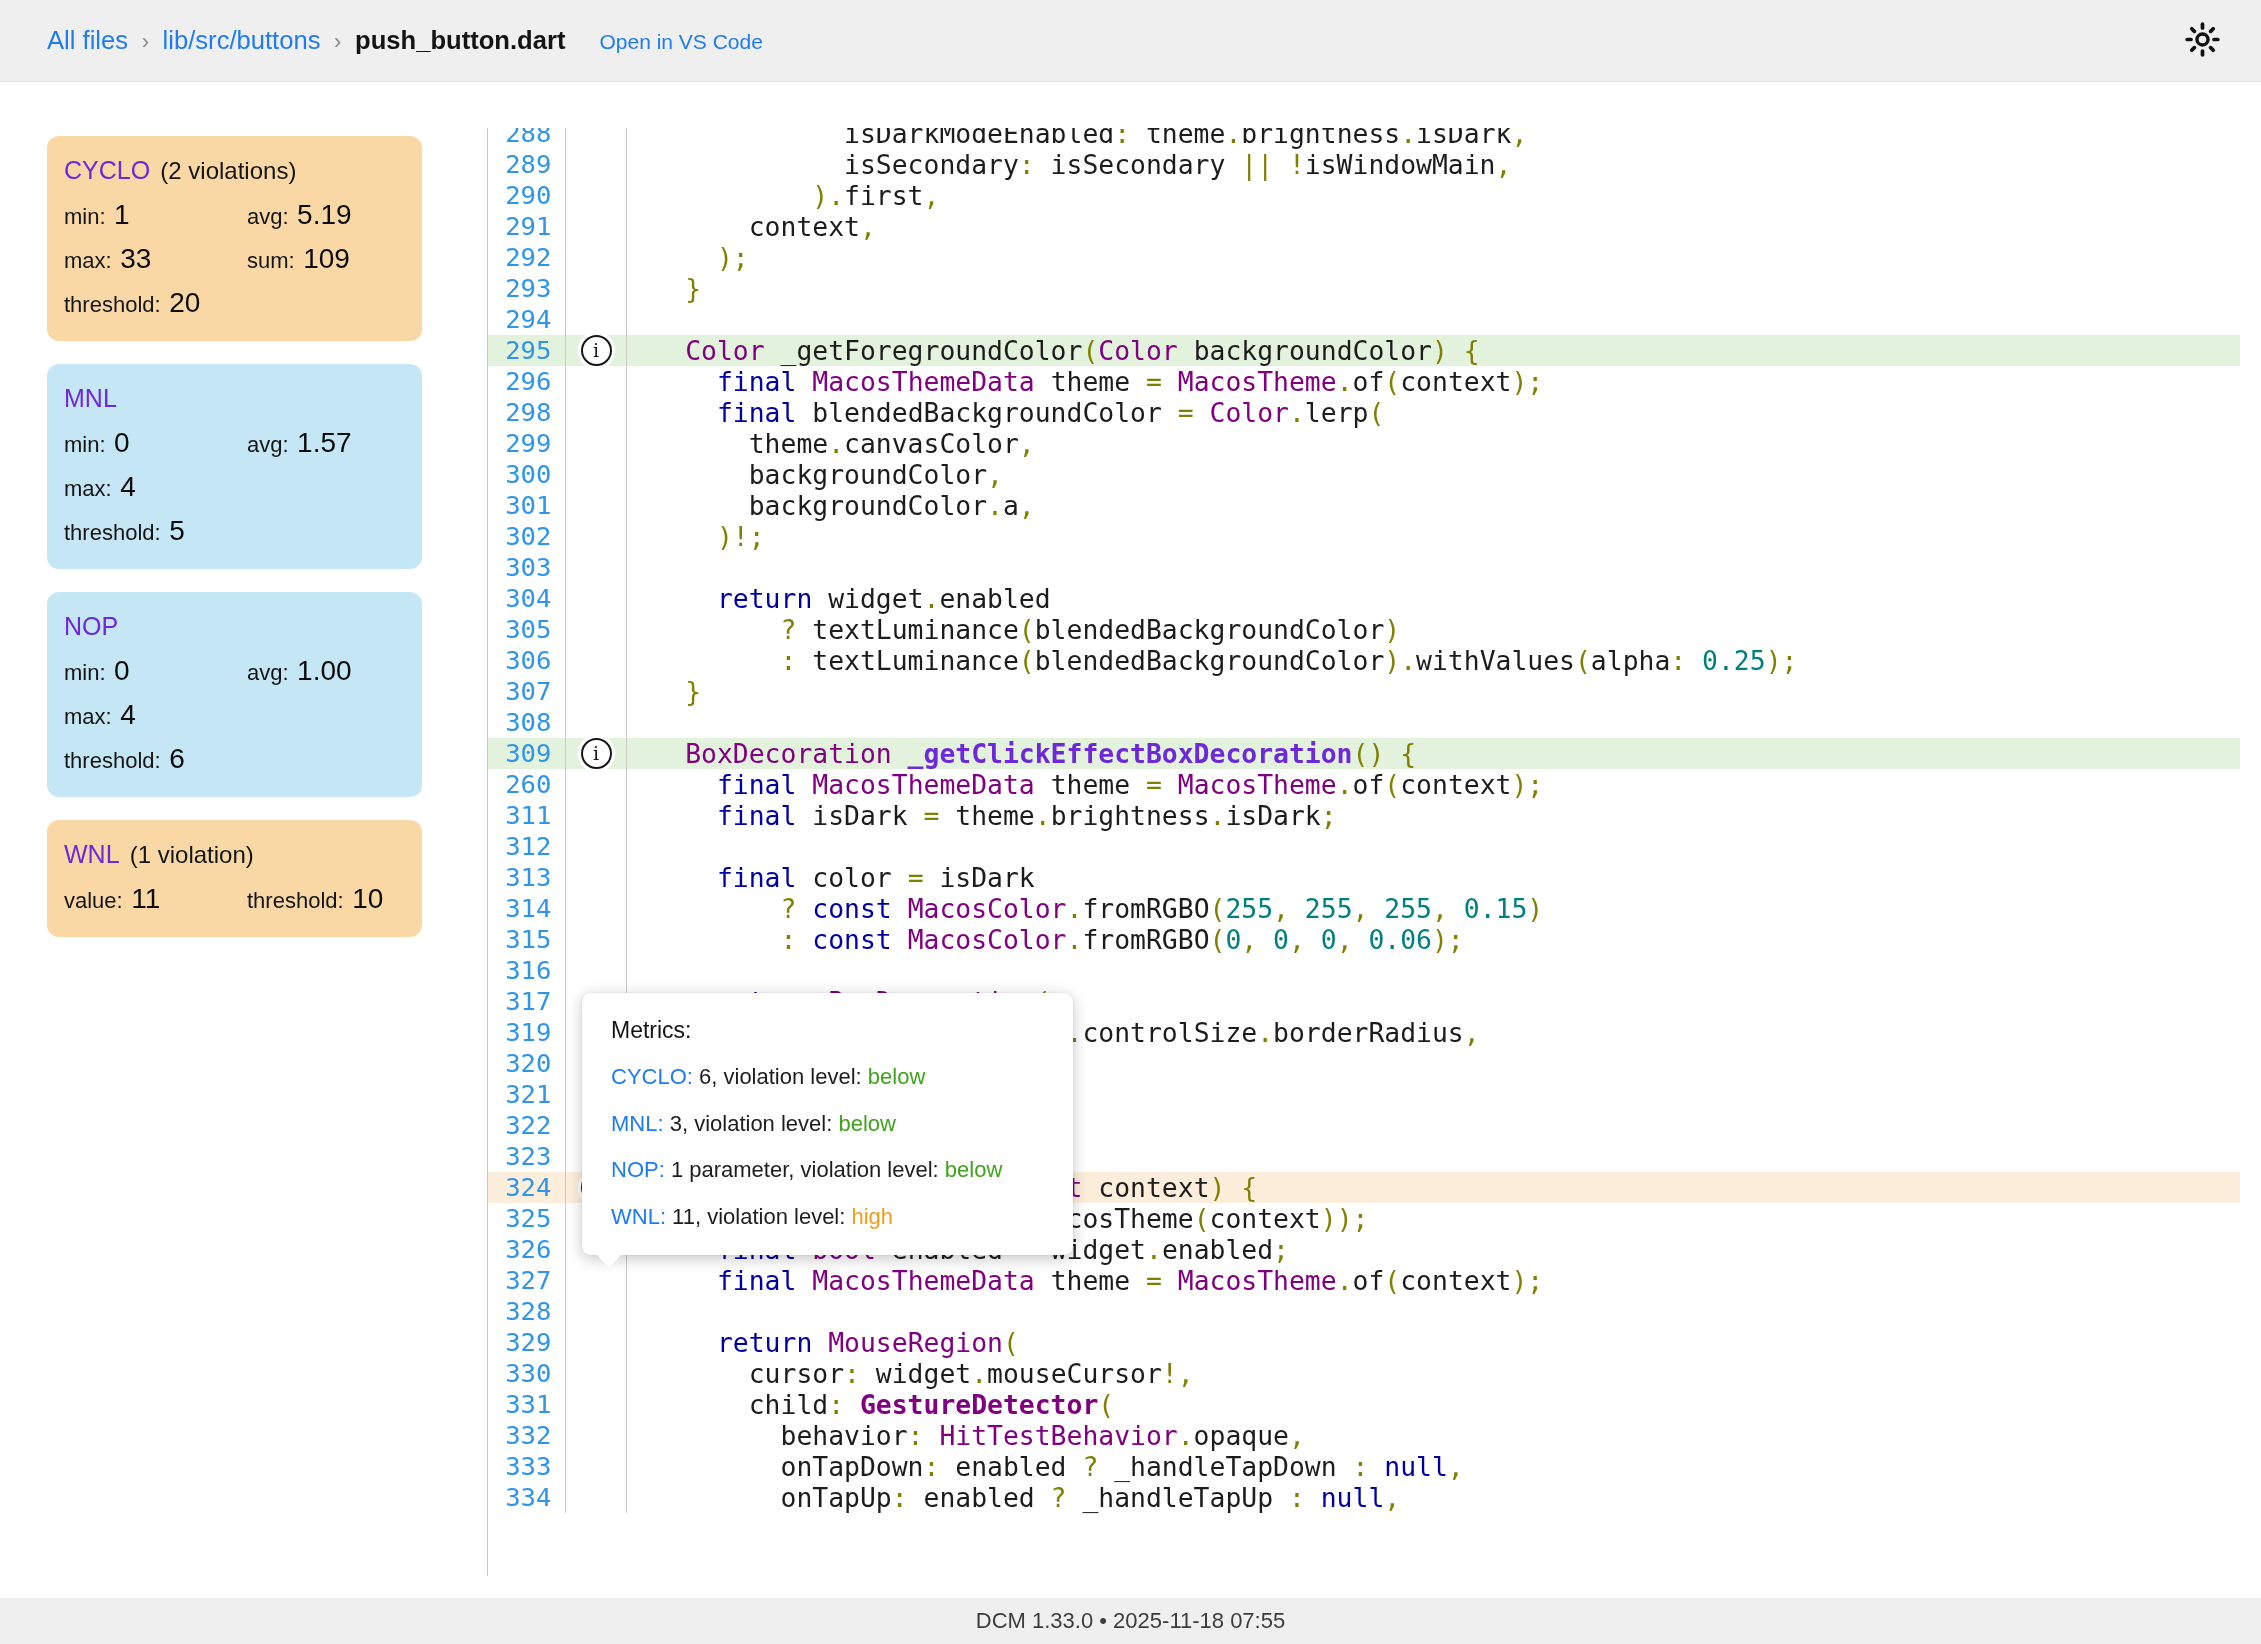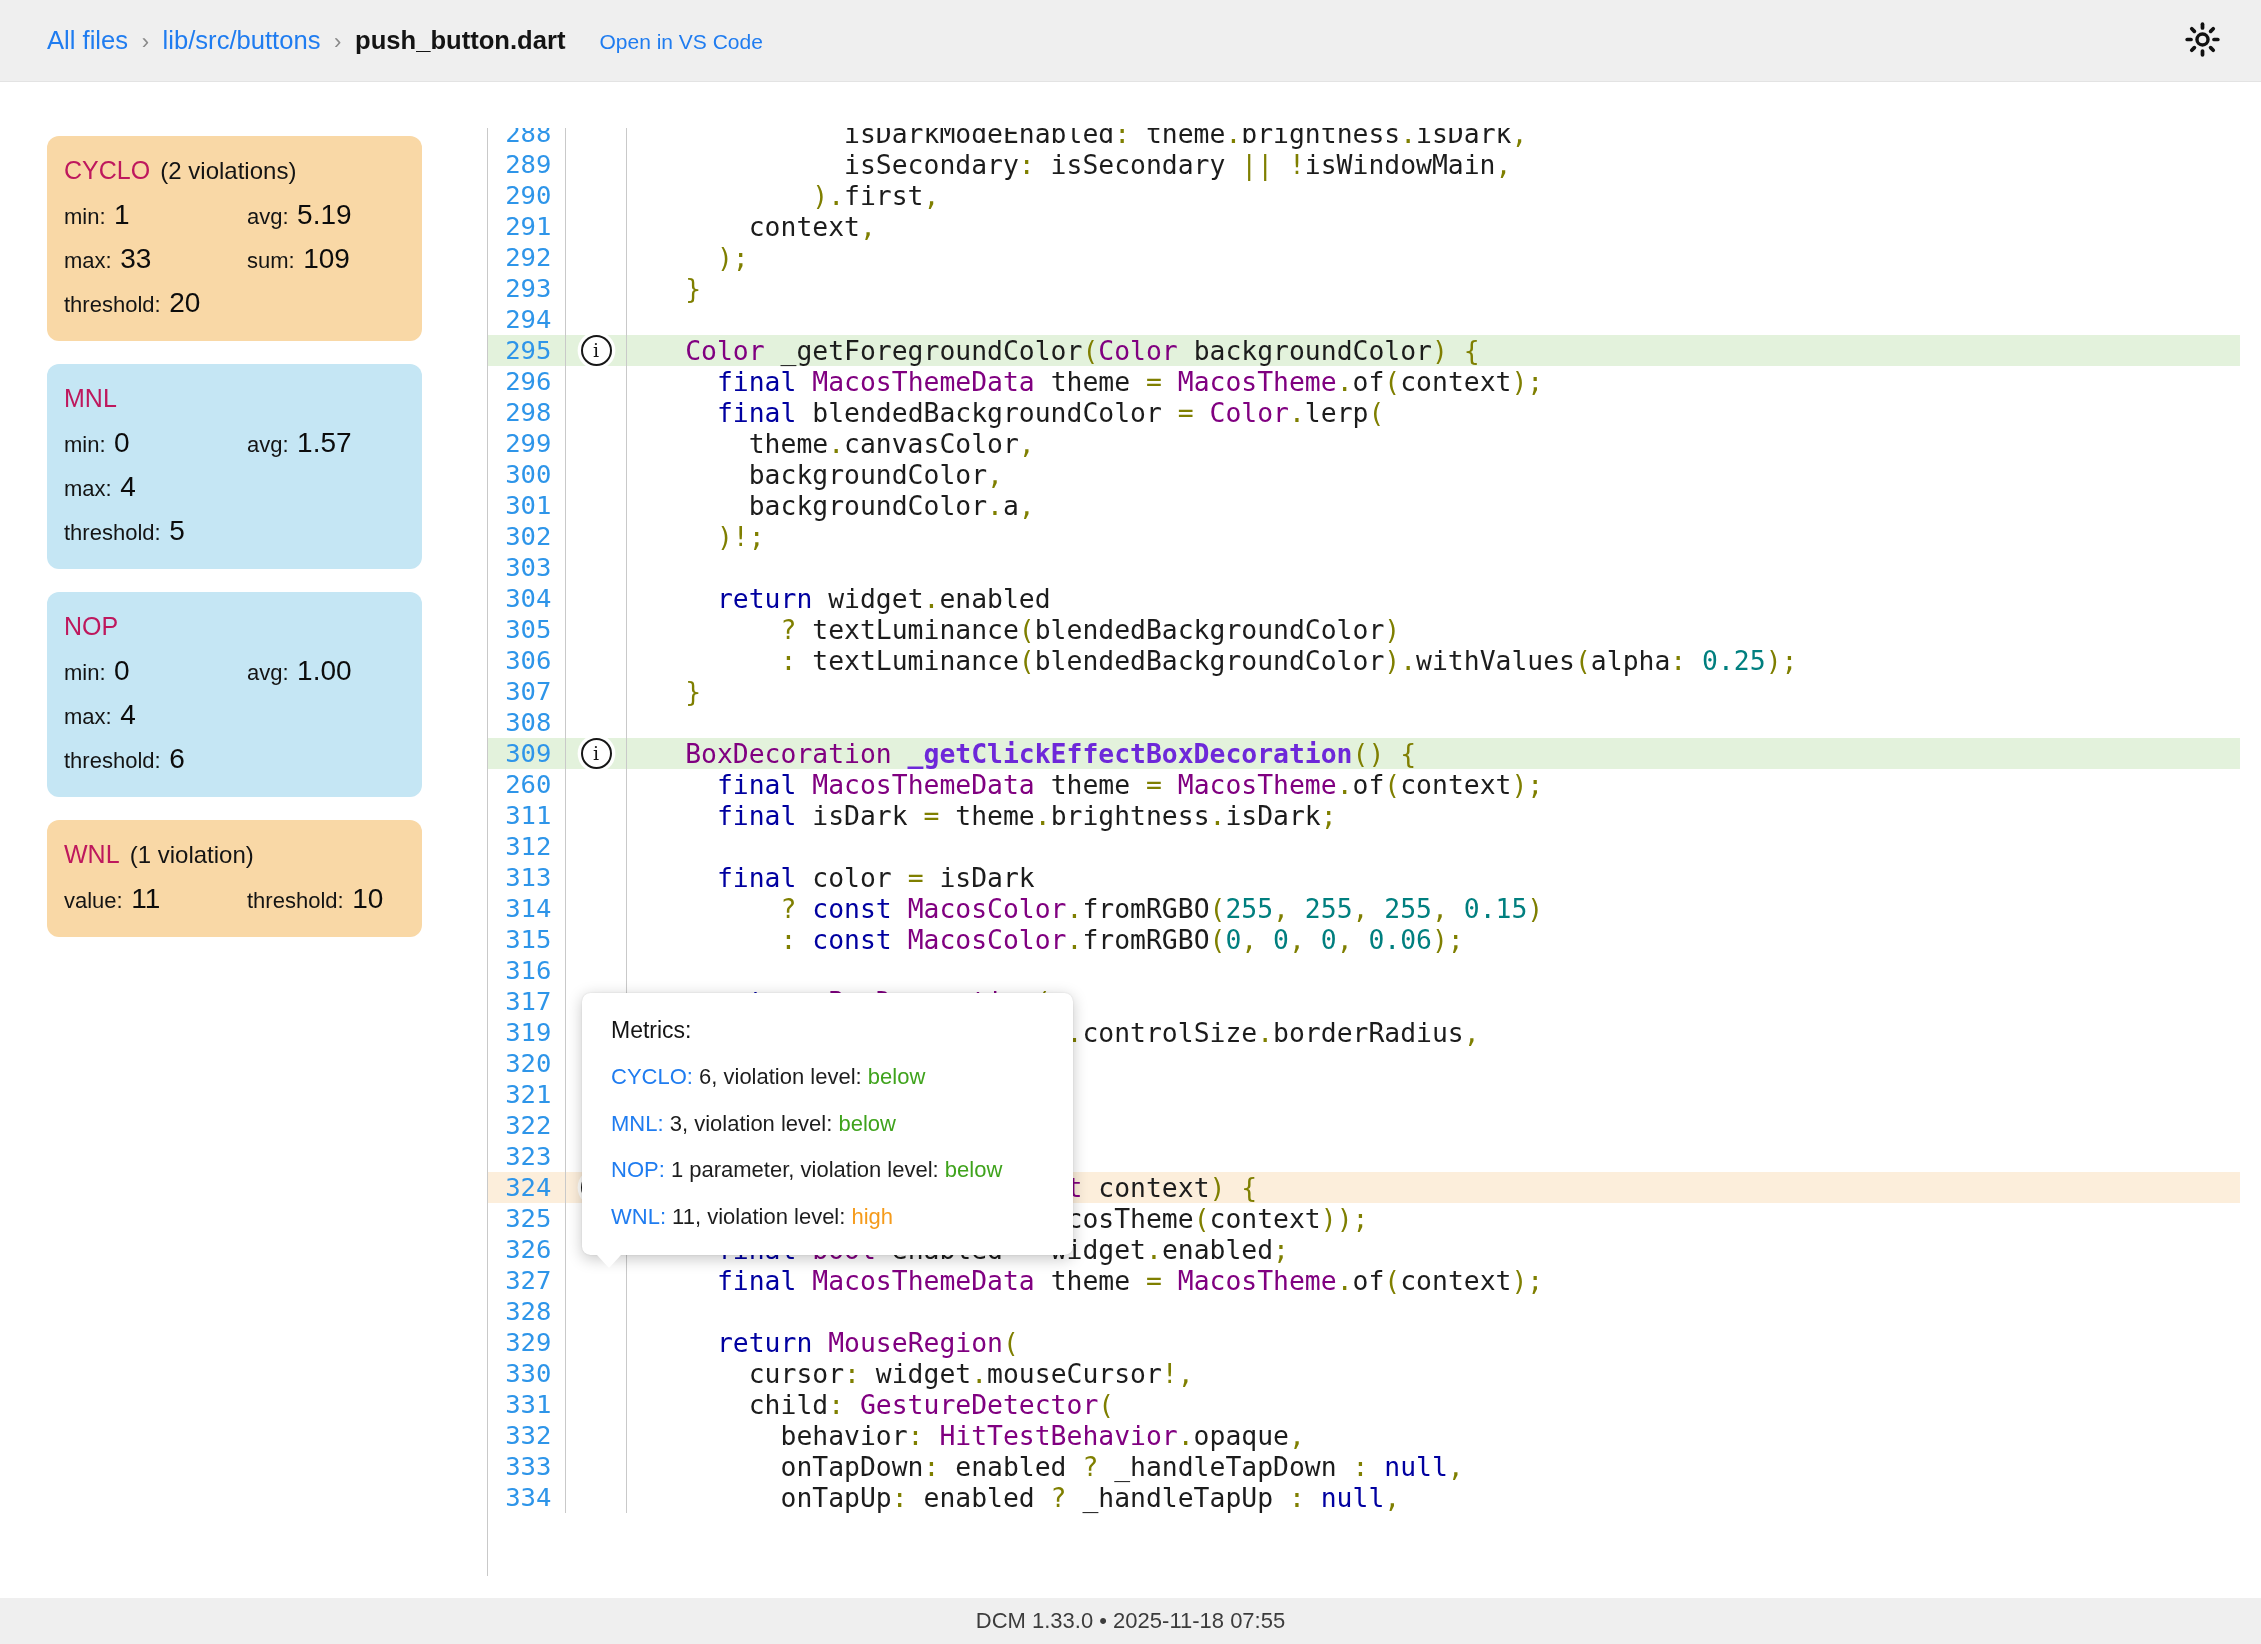--- a/index.html
+++ b/index.html
@@ -22,21 +22,21 @@
   .crumb-sep { color: #8a8a8a; font-size: 22px; margin: 0 13.6px; }
   .crumb-current { color: #141414; font-weight: 600; }
   .vscode-link { font-size: 21px; margin-left: 34px; color: #1f7cf0; text-decoration: none; cursor: pointer; }
   .spacer { flex: 1; }
   .theme-btn { background: none; border: none; cursor: pointer; width: 44px; height: 44px; display: flex; align-items: center; justify-content: center; }
 
   
   .sidebar { position: absolute; left: 47px; top: 136px; width: 375px; }
   .metric-card { border-radius: 12px; padding: 20.4px 17px 22px 17px; margin-bottom: 23px; }
   .metric-card .card-title-row { display: flex; align-items: baseline; gap: 10.2px; margin-bottom: 13.6px; }
-  .metric-card .card-title { font-size: 25px; color: #be185d; text-decoration: none; cursor: pointer; }
+  .metric-card .card-title { font-size: 25px; color: #6d28d9; text-decoration: none; cursor: pointer; }
   .metric-card .card-suffix { font-size: 24px; color: #141414; }
   .stat-row { display: grid; grid-template-columns: 183px 1fr; margin-top: 12px; }
   .stat-cell { display: flex; align-items: baseline; gap: 8.5px; height: 32px; }
   .stat-label { font-size: 22px; color: #141414; }
   .stat-value { font-size: 28px; color: #0c0c0c; }
 
   
   .code-panel {
     position: absolute; left: 487px; top: 128px; width: 1753px; height: 1448px;
     overflow: hidden; border-left: 0.9px solid #c9c9c9; background: #fff;
@@ -435,21 +435,21 @@
         <div class="code-text"><span style="color: rgb(28, 28, 28);">    </span><span style="color: rgb(0, 0, 160);">return</span><span style="color: rgb(28, 28, 28);"> </span><span style="color: rgb(128, 0, 128);">MouseRegion</span><span style="color: rgb(127, 127, 0);">(</span></div>
       </div>
       <div class="code-row">
         <div class="ln">330</div>
         <div class="gut"></div>
         <div class="code-text"><span style="color: rgb(28, 28, 28);">      cursor</span><span style="color: rgb(127, 127, 0);">:</span><span style="color: rgb(28, 28, 28);"> widget</span><span style="color: rgb(127, 127, 0);">.</span><span style="color: rgb(28, 28, 28);">mouseCursor</span><span style="color: rgb(127, 127, 0);">!,</span></div>
       </div>
       <div class="code-row">
         <div class="ln">331</div>
         <div class="gut"></div>
-        <div class="code-text"><span style="color: rgb(28, 28, 28);">      child</span><span style="color: rgb(127, 127, 0);">:</span><span style="color: rgb(28, 28, 28);"> </span><span style="color: rgb(128, 0, 128);">GestureDetector</span><span style="color: rgb(127, 127, 0);">(</span></div>
+        <div class="code-text"><span style="color: rgb(28, 28, 28);">      child</span><span style="color: rgb(127, 127, 0);">:</span><span style="color: rgb(28, 28, 28);"> </span><span style="color: rgb(128, 0, 128); font-weight: bold;">GestureDetector</span><span style="color: rgb(127, 127, 0);">(</span></div>
       </div>
       <div class="code-row">
         <div class="ln">332</div>
         <div class="gut"></div>
         <div class="code-text"><span style="color: rgb(28, 28, 28);">        behavior</span><span style="color: rgb(127, 127, 0);">:</span><span style="color: rgb(28, 28, 28);"> </span><span style="color: rgb(128, 0, 128);">HitTestBehavior</span><span style="color: rgb(127, 127, 0);">.</span><span style="color: rgb(28, 28, 28);">opaque</span><span style="color: rgb(127, 127, 0);">,</span></div>
       </div>
       <div class="code-row">
         <div class="ln">333</div>
         <div class="gut"></div>
         <div class="code-text"><span style="color: rgb(28, 28, 28);">        onTapDown</span><span style="color: rgb(127, 127, 0);">:</span><span style="color: rgb(28, 28, 28);"> enabled </span><span style="color: rgb(127, 127, 0);">?</span><span style="color: rgb(28, 28, 28);"> _handleTapDown </span><span style="color: rgb(127, 127, 0);">:</span><span style="color: rgb(28, 28, 28);"> </span><span style="color: rgb(0, 0, 160);">null</span><span style="color: rgb(127, 127, 0);">,</span></div>

